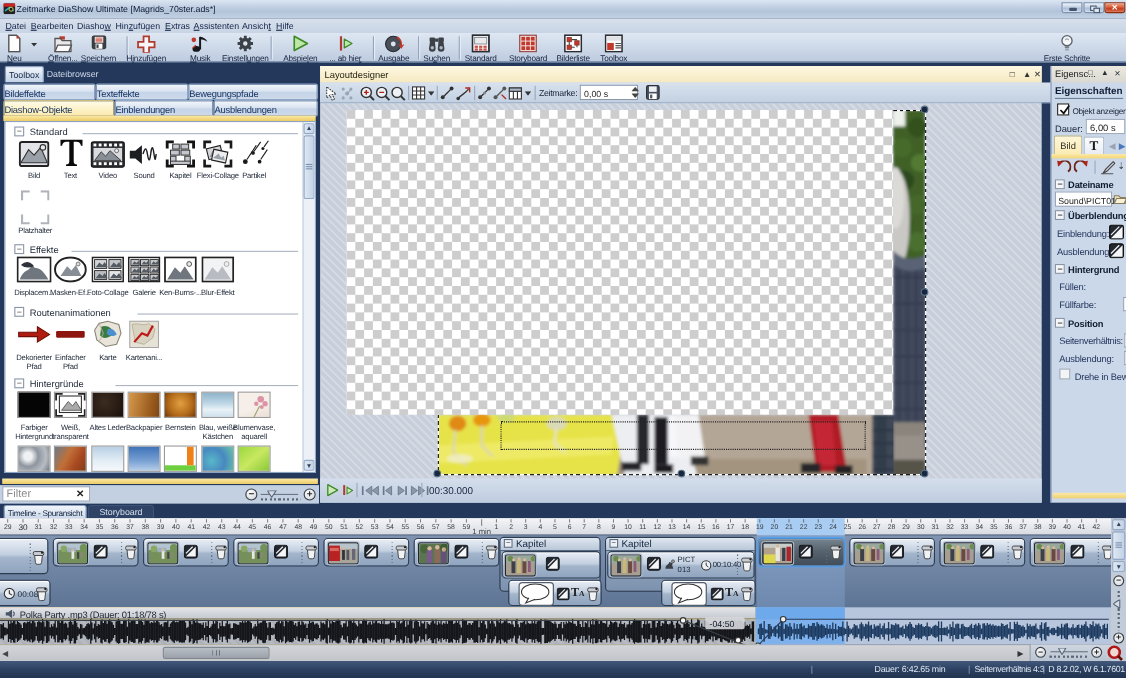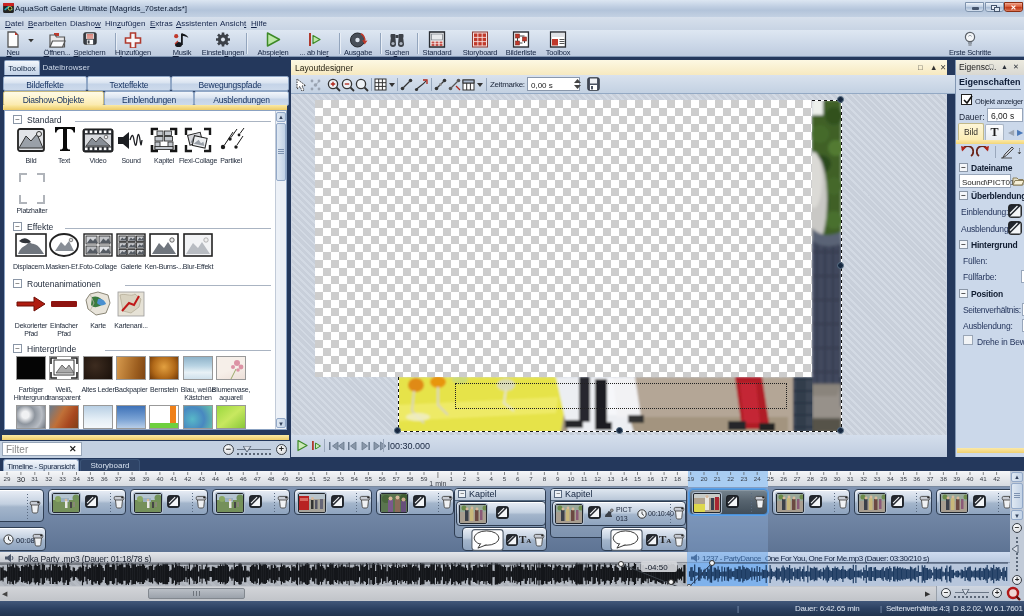--- a/index.html
+++ b/index.html
@@ -16,21 +16,21 @@
 .tbtn{position:absolute;top:0;text-align:center;font-size:7.5px;letter-spacing:-0.2px;color:#13223f;}
 .tbtn .lbl{position:absolute;width:100%;top:18px;left:0;}
 .tbtn svg{position:absolute;left:50%;transform:translateX(-50%);top:1px;}
 .tsep{position:absolute;top:3px;width:1px;height:21px;background:#93a5bd;box-shadow:1px 0 0 #e8eef6;}
 u{text-decoration:underline;}
 
 #lp-tabbar{left:0;top:57px;width:290px;height:18px;background:#24385c;}
 .lptab{position:absolute;top:3px;height:15px;border-radius:2px 2px 0 0;font-size:8px;padding-top:3px;}
 #lptab1{left:4px;width:36px;text-align:center;background:linear-gradient(180deg,#f3f7fc,#d3dfee 60%,#c3d3e7);color:#0f2340;border:1px solid #8ba2c2;border-bottom:none;}
 #lptab2{left:41px;width:50px;text-align:center;background:none;color:#cdd8e8;border:none;}
-.lpbtn{position:absolute;height:15px;background:linear-gradient(180deg,#f2f6fb 0%,#d9e3f0 45%,#c5d4e8 55%,#cddaeb 100%);border:1px solid #90a7c6;border-radius:2px;font-size:8.5px;letter-spacing:-0.2px;color:#14305f;text-align:center;padding-top:2.5px;}
+.lpbtn{position:absolute;height:15px;background:linear-gradient(180deg,#f2f6fb 0%,#d9e3f0 45%,#c5d4e8 55%,#cddaeb 100%);border:1px solid #90a7c6;border-radius:2px;font-size:8.5px;letter-spacing:-0.2px;color:#14305f;text-align:left;padding-top:2.5px;}
 .lpbtn.sel{background:linear-gradient(180deg,#fffbe8,#fdf2c6 60%,#fbe9ad);border-color:#c9ba7d;}
 #lp-yellow{left:3px;top:105px;width:284px;height:5px;background:linear-gradient(180deg,#fbeaa6,#edCB66);}
 #lp-content{left:4px;top:110px;width:283px;height:320px;background:#fff;border:1px solid #8ba2c2;overflow:hidden;}
 .grphdr{position:absolute;left:8px;font-size:8.5px;color:#1c2636;}
 .grphdr .minus{display:inline-block;width:9px;height:9px;border:1px solid #8a96a6;background:#fff;color:#444;font-size:8px;line-height:7px;text-align:center;vertical-align:1px;margin-right:5px;}
 .grphdr .line{position:absolute;top:6px;height:1px;background:#aab4c2;}
 .icolbl{position:absolute;font-size:7px;letter-spacing:-0.2px;white-space:normal;color:#1c2636;text-align:center;line-height:1.15;}
 .thumb{position:absolute;width:30px;height:24px;border:1px solid #999;}
 
 .sbv{position:absolute;background:linear-gradient(90deg,#dfe8f2,#c2d2e6);border:1px solid #93a9c8;border-radius:2px;}
@@ -75,21 +75,21 @@
 </style>
 </head>
 <body>
 <div class="abs" id="titlebar">
   <svg class="abs" style="left:3px;top:3px" width="11" height="10" viewBox="0 0 14 13">
       <rect x="0" y="0" width="14" height="13" rx="2" fill="#222"></rect>
       <rect x="0" y="0" width="14" height="4" fill="#c22"></rect>
       <path d="M2 9 L7 5 L12 9" stroke="#2ab" stroke-width="2" fill="none"></path>
       <circle cx="9" cy="7" r="2.4" fill="#1a1a1a" stroke="#e8e85a" stroke-width="1"></circle>
     </svg>
-  <span class="abs title">AquaSoft Galerie Ultimate [Magrids_70ster.ads*]</span>
+  <span class="abs title">Zeitmarke DiaShow Ultimate [Magrids_70ster.ads*]</span>
   <div class="abs winbtn" style="left:965px;">
       <div style="position:absolute;left:6px;top:4px;width:7px;height:2.5px;background:#44546c;border-radius:1px"></div>
     </div>
   <div class="abs winbtn" style="left:985px;">
       <div style="position:absolute;left:5px;top:2px;width:6px;height:5px;border:1px solid #44546c;background:#e8eef6"></div>
       <div style="position:absolute;left:8px;top:3.5px;width:6px;height:5px;border:1px solid #44546c;background:#dde6f0"></div>
     </div>
   <div class="abs winbtn" id="btnclose" style="left:1004px;font-size:7px;font-weight:bold;line-height:9px">✕</div>
 </div>
 <div class="abs" id="menubar">
@@ -1270,27 +1270,20 @@
       <path d="M0.8 567.3V580.7M1.9 567.7V580.3M3.1 566.4V581.6M4.2 570.2V577.8M5.4 570.4V577.6M6.6 571.3V576.7M7.7 564.3V583.7M8.9 567.0V581.0M10.0 563.7V584.3M11.2 566.2V581.8M12.3 563.9V584.1M13.5 563.6V584.4M14.6 567.5V580.5M15.8 564.3V583.7M16.9 565.4V582.6M18.1 566.3V581.7M19.2 567.7V580.3M20.3 571.0V577.0M21.5 566.1V581.9M22.6 565.4V582.6M23.8 566.7V581.3M24.9 564.9V583.1M26.1 565.4V582.6M27.2 564.1V583.9M28.4 566.7V581.3M29.5 563.8V584.2M30.7 564.6V583.4M31.8 565.8V582.2M33.0 569.8V578.2M34.1 565.4V582.6M35.3 563.6V584.4M36.4 565.3V582.7M37.6 565.9V582.1M38.7 562.8V585.2M39.9 565.0V583.0M41.0 569.7V578.3M42.2 563.5V584.5M43.3 563.6V584.4M44.5 565.0V583.0M45.6 570.3V577.7M46.8 567.5V580.5M47.9 569.6V578.4M49.1 566.9V581.1M50.2 564.1V583.9M51.4 570.4V577.6M52.5 564.0V584.0M53.7 564.1V583.9M54.8 566.1V581.9M56.0 564.0V584.0M57.1 563.8V584.2M58.3 567.0V581.0M59.4 565.8V582.2M60.6 566.8V581.2M61.7 570.5V577.5M62.9 565.5V582.5M64.0 563.1V584.9M65.2 565.2V582.8M66.3 567.8V580.2M67.5 563.0V585.0M68.6 563.0V585.0M69.8 566.2V581.8M70.9 569.9V578.1M72.1 571.3V576.7M73.2 567.3V580.7M74.4 567.8V580.2M75.6 571.1V576.9M76.7 570.6V577.4M77.9 569.3V578.7M79.0 567.3V580.7M80.2 566.4V581.6M81.3 567.4V580.6M82.5 562.7V585.3M83.6 565.8V582.2M84.8 571.2V576.8M85.9 566.8V581.2M87.1 563.8V584.2M88.2 569.1V578.9M89.4 567.3V580.7M90.5 567.9V580.1M91.7 563.6V584.4M92.8 563.1V584.9M94.0 566.3V581.7M95.1 564.5V583.5M96.3 564.5V583.5M97.4 567.0V581.0M98.6 563.6V584.4M99.7 563.0V585.0M100.9 564.7V583.3M102.0 565.7V582.3M103.2 567.9V580.1M104.3 570.8V577.2M105.5 564.9V583.1M106.6 563.4V584.6M107.8 562.7V585.3M108.9 563.5V584.5M110.1 567.0V581.0M111.2 567.1V580.9M112.4 563.9V584.1M113.5 563.4V584.6M114.7 564.4V583.6M115.8 569.8V578.2M117.0 563.0V585.0M118.1 565.8V582.2M119.3 564.4V583.6M120.4 564.4V583.6M121.6 563.5V584.5M122.7 563.7V584.3M123.9 567.2V580.8M125.0 567.3V580.7M126.2 563.0V585.0M127.3 564.3V583.7M128.5 563.1V584.9M129.6 565.5V582.5M130.8 567.9V580.1M131.9 563.2V584.8M133.1 563.8V584.2M134.2 564.1V583.9M135.4 563.7V584.3M136.5 566.7V581.3M137.7 565.4V582.6M138.8 566.1V581.9M140.0 563.9V584.1M141.1 565.9V582.1M142.3 563.9V584.1M143.4 563.9V584.1M144.6 565.6V582.4M145.7 567.9V580.1M146.9 567.2V580.8M148.0 569.5V578.5M149.2 565.9V582.1M150.3 565.5V582.5M151.5 565.7V582.3M152.6 564.5V583.5M153.8 570.1V577.9M154.9 566.8V581.2M156.1 565.7V582.3M157.2 564.6V583.4M158.4 563.4V584.6M159.5 565.7V582.3M160.7 564.9V583.1M161.8 565.6V582.4M163.0 563.8V584.2M164.1 564.1V583.9M165.3 563.7V584.3M166.4 563.8V584.2M167.6 563.8V584.2M168.7 566.0V582.0M169.9 570.9V577.1M171.0 569.8V578.2M172.2 564.0V584.0M173.3 564.8V583.2M174.5 567.4V580.6M175.6 562.7V585.3M176.8 563.7V584.3M177.9 565.8V582.2M179.1 562.9V585.1M180.2 566.1V581.9M181.4 566.5V581.5M182.5 566.6V581.4M183.7 567.9V580.1M184.8 566.0V582.0M186.0 570.7V577.3M187.1 565.7V582.3M188.3 569.0V579.0M189.4 563.6V584.4M190.6 570.8V577.2M191.7 569.6V578.4M192.9 567.4V580.6M194.0 563.9V584.1M195.2 566.8V581.2M196.3 563.9V584.1M197.5 564.8V583.2M198.6 571.4V576.6M199.8 566.1V581.9M200.9 569.2V578.8M202.1 564.4V583.6M203.2 569.4V578.6M204.4 569.3V578.7M205.5 566.5V581.5M206.7 563.8V584.2M207.8 567.4V580.6M209.0 566.9V581.1M210.1 571.1V576.9M211.3 571.0V577.0M212.4 566.6V581.4M213.6 566.7V581.3M214.7 567.2V580.8M215.9 567.9V580.1M217.0 567.9V580.1M218.2 565.5V582.5M219.3 565.9V582.1M220.5 563.9V584.1M221.6 566.1V581.9M222.8 564.2V583.8M223.9 565.7V582.3M225.1 563.6V584.4M226.2 564.3V583.7M227.4 565.1V582.9M228.5 566.4V581.6M229.7 571.2V576.8M230.8 569.6V578.4M232.0 567.3V580.7M233.1 569.4V578.6M234.3 563.1V584.9M235.4 566.9V581.1M236.6 565.9V582.1M237.7 566.0V582.0M238.9 563.7V584.3M240.0 563.3V584.7M241.2 563.7V584.3M242.3 566.4V581.6M243.5 570.5V577.5M244.6 565.7V582.3M245.8 565.7V582.3M246.9 570.8V577.2M248.1 570.5V577.5M249.2 571.4V576.6M250.4 567.0V581.0M251.5 565.6V582.4M252.7 565.0V583.0M253.8 564.0V584.0M255.0 566.5V581.5M256.1 563.8V584.2M257.3 565.1V582.9M258.4 569.4V578.6M259.6 563.2V584.8M260.7 564.3V583.7M261.9 565.6V582.4M263.0 564.2V583.8M264.2 564.3V583.7M265.3 564.0V584.0M266.5 564.9V583.1M267.6 567.9V580.1M268.8 566.4V581.6M269.9 569.4V578.6M271.1 565.2V582.8M272.2 564.9V583.1M273.4 568.0V580.0M274.5 564.6V583.4M275.7 565.6V582.4M276.8 567.7V580.3M278.0 566.9V581.1M279.1 570.8V577.2M280.3 567.1V580.9M281.4 563.6V584.4M282.6 566.3V581.7M283.7 564.9V583.1M284.9 565.2V582.8M286.0 567.7V580.3M287.2 566.9V581.1M288.3 566.6V581.4M289.5 567.9V580.1M290.6 570.8V577.2M291.8 564.9V583.1M292.9 566.7V581.3M294.1 565.9V582.1M295.2 567.5V580.5M296.4 563.7V584.3M297.5 562.8V585.2M298.7 570.4V577.6M299.8 563.6V584.4M300.9 566.8V581.2M302.1 563.7V584.3M303.2 565.4V582.6M304.4 565.6V582.4M305.5 563.8V584.2M306.7 563.3V584.7M307.8 563.1V584.9M309.0 564.0V584.0M310.1 567.9V580.1M311.3 570.3V577.7M312.4 566.6V581.4M313.6 566.5V581.5M314.7 564.2V583.8M315.9 569.6V578.4M317.0 563.8V584.2M318.2 563.1V584.9M319.3 563.6V584.4M320.5 566.2V581.8M321.6 563.2V584.8M322.8 566.1V581.9M323.9 567.8V580.2M325.1 569.4V578.6M326.2 563.8V584.2M327.4 566.8V581.2M328.5 567.1V580.9M329.7 563.7V584.3M330.8 562.9V585.1M332.0 563.9V584.1M333.1 563.3V584.7M334.3 567.8V580.2M335.4 566.0V582.0M336.6 565.1V582.9M337.7 567.8V580.2M338.9 563.8V584.2M340.0 566.5V581.5M341.2 564.7V583.3M342.3 563.7V584.3M343.5 566.6V581.4M344.6 566.2V581.8M345.8 567.3V580.7M346.9 563.9V584.1M348.1 567.0V581.0M349.2 562.7V585.3M350.4 567.4V580.6M351.5 567.6V580.4M352.7 567.6V580.4M353.8 566.8V581.2M355.0 564.0V584.0M356.1 566.1V581.9M357.3 565.6V582.4M358.4 566.5V581.5M359.6 570.8V577.2M360.7 563.8V584.2M361.9 565.2V582.8M363.0 563.7V584.3M364.2 566.9V581.1M365.3 566.0V582.0M366.5 562.9V585.1M367.6 564.0V584.0M368.8 569.7V578.3M369.9 563.4V584.6M371.1 568.0V580.0M372.2 563.8V584.2M373.4 562.9V585.1M374.5 563.7V584.3M375.7 571.1V576.9M376.8 564.9V583.1M378.0 563.1V584.9M379.1 564.6V583.4M380.3 565.5V582.5M381.4 569.5V578.5M382.6 563.9V584.1M383.7 566.6V581.4M384.9 566.9V581.1M386.0 564.9V583.1M387.2 571.3V576.7M388.3 565.4V582.6M389.5 567.0V581.0M390.6 568.0V580.0M391.8 565.9V582.1M392.9 563.2V584.8M394.1 563.4V584.6M395.2 566.9V581.1M396.4 563.1V584.9M397.5 567.9V580.1M398.7 565.0V583.0M399.8 566.8V581.2M401.0 563.8V584.2M402.1 567.8V580.2M403.3 566.1V581.9M404.4 567.1V580.9M405.6 564.7V583.3M406.7 567.1V580.9M407.9 563.6V584.4M409.0 563.7V584.3M410.2 564.6V583.4M411.3 563.7V584.3M412.5 567.2V580.8M413.6 566.1V581.9M414.8 563.7V584.3M415.9 566.2V581.8M417.1 563.6V584.4M418.2 567.8V580.2M419.4 570.5V577.5M420.5 562.9V585.1M421.7 563.5V584.5M422.8 563.6V584.4M424.0 563.8V584.2M425.1 567.9V580.1M426.3 566.3V581.7M427.4 566.5V581.5M428.6 568.0V580.0M429.7 566.4V581.6M430.9 563.8V584.2M432.0 563.7V584.3M433.2 564.3V583.7M434.3 563.4V584.6M435.5 570.3V577.7M436.6 563.9V584.1M437.8 566.4V581.6M438.9 564.0V584.0M440.1 564.3V583.7M441.2 567.8V580.2M442.4 571.3V576.7M443.5 563.7V584.3M444.7 564.0V584.0M445.8 566.8V581.2M447.0 563.2V584.8M448.1 564.8V583.2M449.3 566.8V581.2M450.4 569.6V578.4M451.6 563.2V584.8M452.7 564.0V584.0M453.9 565.9V582.1M455.0 562.8V585.2M456.2 566.9V581.1M457.3 565.8V582.2M458.5 563.8V584.2M459.6 564.7V583.3M460.8 563.0V585.0M461.9 566.5V581.5M463.1 566.4V581.6M464.2 567.6V580.4M465.4 564.6V583.4M466.5 567.7V580.3M467.7 570.1V577.9M468.8 563.6V584.4M470.0 562.7V585.3M471.1 567.6V580.4M472.3 570.3V577.7M473.4 566.0V582.0M474.6 566.1V581.9M475.7 565.0V583.0M476.9 564.2V583.8M478.0 567.5V580.5M479.2 563.6V584.4M480.3 566.3V581.7M481.5 567.1V580.9M482.6 566.9V581.1M483.8 564.0V584.0M484.9 566.5V581.5M486.1 563.5V584.5M487.2 567.0V581.0M488.4 565.1V582.9M489.5 563.9V584.1M490.7 564.3V583.7M491.8 562.8V585.2M493.0 570.8V577.2M494.1 571.0V577.0M495.3 563.2V584.8M496.4 563.5V584.5M497.6 563.4V584.6M498.7 564.5V583.5M499.9 563.9V584.1M501.0 565.2V582.8M502.2 566.3V581.7M503.3 567.1V580.9M504.5 565.3V582.7M505.6 567.1V580.9M506.8 570.7V577.3M507.9 567.2V580.8M509.1 567.1V580.9M510.2 565.5V582.5M511.4 571.2V576.8M512.5 565.5V582.5M513.7 567.6V580.4M514.8 564.9V583.1M516.0 566.7V581.3M517.1 563.7V584.3M518.3 565.5V582.5M519.4 566.1V581.9M520.6 562.7V585.3M521.7 567.1V580.9M522.9 567.1V580.9M524.0 569.2V578.8M525.2 564.3V583.7M526.3 564.0V584.0M527.5 567.3V580.7M528.6 570.1V577.9M529.8 563.9V584.1M530.9 569.9V578.1M532.1 565.7V582.3M533.2 566.7V581.3M534.4 563.8V584.2M535.5 570.3V577.7M536.7 563.6V584.4M537.8 567.4V580.6M539.0 562.7V585.3M540.1 567.8V580.2M541.3 563.5V584.5M542.4 563.2V584.8M543.6 563.8V584.2M544.7 567.0V581.0M545.9 564.2V583.8M547.0 563.8V584.2M548.2 566.2V581.8M549.3 566.3V581.7M550.5 566.9V581.1M551.6 564.0V584.0M552.8 570.1V577.9M553.9 567.8V580.2M555.1 563.8V584.2M556.2 565.5V582.5M557.4 566.6V581.4M558.5 565.4V582.6M559.7 565.0V583.0M560.8 566.0V582.0M562.0 570.0V578.0M563.1 566.9V581.1M564.3 564.5V583.5M565.4 567.2V580.8M566.6 567.5V580.5M567.7 566.1V581.9M568.9 570.4V577.6M570.0 567.8V580.2M571.2 567.6V580.4M572.3 564.5V583.5M573.5 567.8V580.2M574.6 566.3V581.7M575.8 563.8V584.2M576.9 562.7V585.3M578.1 564.3V583.7M579.2 563.6V584.4M580.4 563.7V584.3M581.5 563.8V584.2M582.7 563.8V584.2M583.8 570.6V577.4M585.0 567.3V580.7M586.1 563.6V584.4M587.3 567.4V580.6M588.4 563.9V584.1M589.6 566.8V581.2M590.7 566.6V581.4M591.9 571.0V577.0M593.0 563.8V584.2M594.2 564.0V584.0M595.3 564.5V583.5M596.5 570.2V577.8M597.6 566.4V581.6M598.8 563.3V584.7M599.9 564.0V584.0M601.1 569.0V579.0M602.2 566.2V581.8M603.4 566.8V581.2M604.5 563.2V584.8M605.7 564.6V583.4M606.8 567.2V580.8M608.0 567.8V580.2M609.1 566.9V581.1M610.3 563.6V584.4M611.4 565.0V583.0M612.6 568.0V580.0M613.7 571.1V576.9M614.9 566.1V581.9M616.0 564.0V584.0M617.2 567.0V581.0M618.3 567.9V580.1M619.5 570.6V577.4M620.6 570.6V577.4M621.8 565.4V582.6M622.9 567.1V580.9M624.1 565.9V582.1M625.2 563.8V584.2M626.4 567.3V580.7M627.5 569.9V578.1M628.7 563.0V585.0M629.8 566.8V581.2M631.0 569.9V578.1M632.1 566.4V581.6M633.3 566.0V582.0M634.4 563.0V585.0M635.6 563.9V584.1M636.7 570.2V577.8M637.9 566.9V581.1M639.0 569.6V578.4M640.2 570.1V577.9M641.3 563.8V584.2M642.5 565.3V582.7M643.6 565.1V582.9M644.8 567.2V580.8M645.9 566.6V581.4M647.1 569.3V578.7M648.2 564.8V583.2M649.4 569.4V578.6M650.5 565.9V582.1M651.7 566.0V582.0M652.8 567.5V580.5M654.0 567.8V580.2M655.1 564.6V583.4M656.3 564.2V583.8M657.4 566.8V581.2M658.6 566.0V582.0M659.7 565.6V582.4M660.9 565.1V582.9M662.0 563.7V584.3M663.2 564.0V584.0M664.3 566.9V581.1M665.5 563.7V584.3M666.6 566.5V581.5M667.8 563.6V584.4M668.9 563.9V584.1M670.1 564.9V583.1M671.2 563.6V584.4M672.4 564.2V583.8M673.5 564.1V583.9M674.7 564.7V583.3M675.8 566.6V581.4M677.0 565.2V582.8M678.1 569.2V578.8M679.3 567.9V580.1M680.4 569.2V578.8M681.6 567.4V580.6M682.7 571.4V576.6M683.9 565.1V582.9M685.0 564.7V583.3" stroke="#14161a" stroke-width="1.15"></path>
       <path d="M0 564 H621 L686 590" stroke="#3a4048" stroke-width="1" fill="none"></path>
       <circle cx="621" cy="564" r="2.5" fill="#f8f8f8" stroke="#333"></circle>
       <circle cx="671" cy="582" r="2.5" fill="#f8f8f8" stroke="#333"></circle>
       <rect x="641" y="561" width="36" height="11" rx="2" fill="#d4d6da" opacity="0.92"></rect>
       <text x="645" y="570" font-size="8" fill="#101826">-04:50</text>
     </svg>
   </div>
 <div class="abs" id="audio2">
     <div class="abs" style="left:0;top:0;width:81px;height:34px;background:#7fb2ec"></div>
-    <div class="hdr" style="background:linear-gradient(180deg,#cfdcf0,#b9c9e0);width:323px">
-      <svg class="abs" style="left:4px;top:2px" width="9" height="8">
-        <path d="M0 2.5h2.5L6 0v8L2.5 5.5H0z" fill="#3a4a68"></path>
-        <path d="M7 2 q2 2 0 4" stroke="#3a4a68" fill="none"></path>
-      </svg>
-      <span class="abs" style="left:15px;top:2px;font-size:8px;letter-spacing:-0.45px;white-space:nowrap">1237 - PartyDance_One For You, One For Me.mp3 (Dauer: 03:30/210 s)</span>
-    </div>
     <div class="abs" style="left:0;top:0;width:81px;height:11px;background:rgba(90,160,235,0.45)"></div>
     <svg class="abs" style="left:0;top:0" width="323" height="34" viewBox="687 552 323 34">
       <path d="M689.5 571.3V576.7M690.8 567.2V580.8M692.1 566.9V581.1M693.4 570.8V577.2M694.7 564.6V583.4M696.0 572.1V575.9M697.3 572.4V575.6M698.6 567.3V580.7M699.9 567.2V580.8M701.2 569.4V578.6M702.5 572.3V575.7M703.8 569.7V578.3M705.1 568.8V579.2M706.4 572.0V576.0M707.7 567.6V580.4M709.0 569.2V578.8M710.3 565.5V582.5M711.6 565.3V582.7M712.9 571.7V576.3M714.2 567.4V580.6M715.5 567.7V580.3M716.8 569.6V578.4M718.1 566.3V581.7M719.4 569.8V578.2M720.7 572.1V575.9M722.0 566.6V581.4M723.3 571.5V576.5M724.6 567.3V580.7M725.9 571.5V576.5M727.2 567.2V580.8M728.5 566.7V581.3M729.8 569.6V578.4M731.1 568.5V579.5M732.4 571.2V576.8M733.7 570.9V577.1M735.0 567.4V580.6M736.3 569.1V578.9M737.6 568.9V579.1M738.9 566.3V581.7M740.2 566.4V581.6M741.5 569.4V578.6M742.8 565.5V582.5M744.1 567.0V581.0M745.4 568.7V579.3M746.7 567.5V580.5M748.0 567.9V580.1M749.3 569.2V578.8M750.6 570.8V577.2M751.9 567.5V580.5M753.2 571.6V576.4M754.5 568.2V579.8M755.8 571.6V576.4M757.1 566.0V582.0M758.4 571.9V576.1M759.7 567.1V580.9M761.0 572.2V575.8M762.3 569.2V578.8M763.6 569.9V578.1M764.9 569.7V578.3M766.2 565.0V583.0M767.5 570.6V577.4M768.8 571.7V576.3M770.1 564.9V583.1M771.4 568.8V579.2M772.7 571.2V576.8M774.0 572.1V575.9M775.3 570.4V577.6M776.6 567.3V580.7M777.9 568.5V579.5M779.2 568.6V579.4M780.5 571.3V576.7M781.8 567.5V580.5M783.1 565.6V582.4M784.4 567.5V580.5M785.7 569.6V578.4M787.0 567.0V581.0M788.3 567.7V580.3M789.6 565.1V582.9M790.9 568.7V579.3M792.2 568.0V580.0M793.5 571.7V576.3M794.8 567.6V580.4M796.1 569.5V578.5M797.4 568.7V579.3M798.7 568.9V579.1M800.0 566.8V581.2M801.3 571.2V576.8M802.6 568.9V579.1M803.9 566.6V581.4M805.2 571.4V576.6M806.5 570.9V577.1M807.8 565.5V582.5M809.1 571.4V576.6M810.4 567.6V580.4M811.7 567.9V580.1M813.0 568.4V579.6M814.3 566.7V581.3M815.6 567.8V580.2M816.9 567.4V580.6M818.2 570.5V577.5M819.5 570.3V577.7M820.8 568.9V579.1M822.1 571.7V576.3M823.4 567.7V580.3M824.7 569.4V578.6M826.0 567.5V580.5M827.3 565.4V582.6M828.6 567.3V580.7M829.9 569.7V578.3M831.2 570.9V577.1M832.5 568.0V580.0M833.8 568.3V579.7M835.1 566.6V581.4M836.4 567.9V580.1M837.7 567.2V580.8M839.0 569.3V578.7M840.3 570.0V578.0M841.6 569.1V578.9M842.9 566.0V582.0M844.2 569.5V578.5M845.5 569.8V578.2M846.8 571.1V576.9M848.1 569.5V578.5M849.4 568.6V579.4M850.7 568.0V580.0M852.0 569.1V578.9M853.3 564.8V583.2M854.6 570.8V577.2M855.9 564.9V583.1M857.2 570.8V577.2M858.5 570.4V577.6M859.8 570.6V577.4M861.1 569.5V578.5M862.4 572.2V575.8M863.7 567.4V580.6M865.0 569.9V578.1M866.3 564.9V583.1M867.6 570.7V577.3M868.9 567.4V580.6M870.2 566.9V581.1M871.5 567.1V580.9M872.8 571.1V576.9M874.1 567.5V580.5M875.4 567.0V581.0M876.7 569.4V578.6M878.0 569.9V578.1M879.3 570.3V577.7M880.6 569.9V578.1M881.9 568.5V579.5M883.2 567.0V581.0M884.5 570.8V577.2M885.8 568.2V579.8M887.1 567.1V580.9M888.4 568.8V579.2M889.7 566.3V581.7M891.0 568.0V580.0M892.3 571.3V576.7M893.6 566.8V581.2M894.9 566.6V581.4M896.2 568.6V579.4M897.5 566.4V581.6M898.8 568.0V580.0M900.1 567.1V580.9M901.4 568.6V579.4M902.7 567.4V580.6M904.0 568.8V579.2M905.3 568.3V579.7M906.6 569.3V578.7M907.9 568.9V579.1M909.2 569.4V578.6M910.5 566.6V581.4M911.8 567.3V580.7M913.1 569.2V578.8M914.4 568.2V579.8M915.7 567.4V580.6M917.0 571.1V576.9M918.3 565.4V582.6M919.6 571.9V576.1M920.9 572.1V575.9M922.2 565.3V582.7M923.5 567.3V580.7M924.8 565.3V582.7M926.1 568.0V580.0M927.4 568.1V579.9M928.7 569.6V578.4M930.0 568.7V579.3M931.3 570.1V577.9M932.6 572.4V575.6M933.9 566.8V581.2M935.2 569.0V579.0M936.5 567.4V580.6M937.8 569.5V578.5M939.1 568.8V579.2M940.4 568.8V579.2M941.7 566.8V581.2M943.0 571.4V576.6M944.3 572.3V575.7M945.6 568.2V579.8M946.9 565.6V582.4M948.2 571.7V576.3M949.5 566.7V581.3M950.8 565.5V582.5M952.1 570.1V577.9M953.4 569.7V578.3M954.7 572.5V575.5M956.0 571.1V576.9M957.3 570.6V577.4M958.6 570.8V577.2M959.9 572.5V575.5M961.2 569.5V578.5M962.5 569.8V578.2M963.8 571.0V577.0M965.1 567.1V580.9M966.4 570.2V577.8M967.7 567.7V580.3M969.0 566.8V581.2M970.3 566.6V581.4M971.6 570.5V577.5M972.9 571.2V576.8M974.2 570.2V577.8M975.5 567.6V580.4M976.8 570.8V577.2M978.1 570.3V577.7M979.4 568.2V579.8M980.7 567.8V580.2M982.0 570.9V577.1M983.3 567.9V580.1M984.6 568.8V579.2M985.9 567.4V580.6M987.2 564.9V583.1M988.5 569.3V578.7M989.8 570.6V577.4M991.1 567.2V580.8M992.4 568.1V579.9M993.7 564.8V583.2M995.0 569.3V578.7M996.3 566.9V581.1M997.6 567.8V580.2M998.9 566.9V581.1M1000.2 569.4V578.6M1001.5 572.0V576.0M1002.8 568.2V579.8M1004.1 567.0V581.0M1005.4 570.8V577.2M1006.7 567.0V581.0" stroke="#1c3a60" stroke-width="1.2"></path>
       <path d="M688 588 L712 563 H1008" stroke="#2a3a55" stroke-width="1" fill="none"></path>
       <circle cx="689" cy="587" r="2.5" fill="#f0f4f8" stroke="#333"></circle>
       <circle cx="712" cy="563" r="2.5" fill="#f0f4f8" stroke="#333"></circle>
     </svg>
   </div>
 <div class="abs" id="hscroll">
     <div class="abs" style="left:0;top:1px;width:936px;height:13px;background:linear-gradient(180deg,#d2d4d8,#c2c5ca)"></div>

